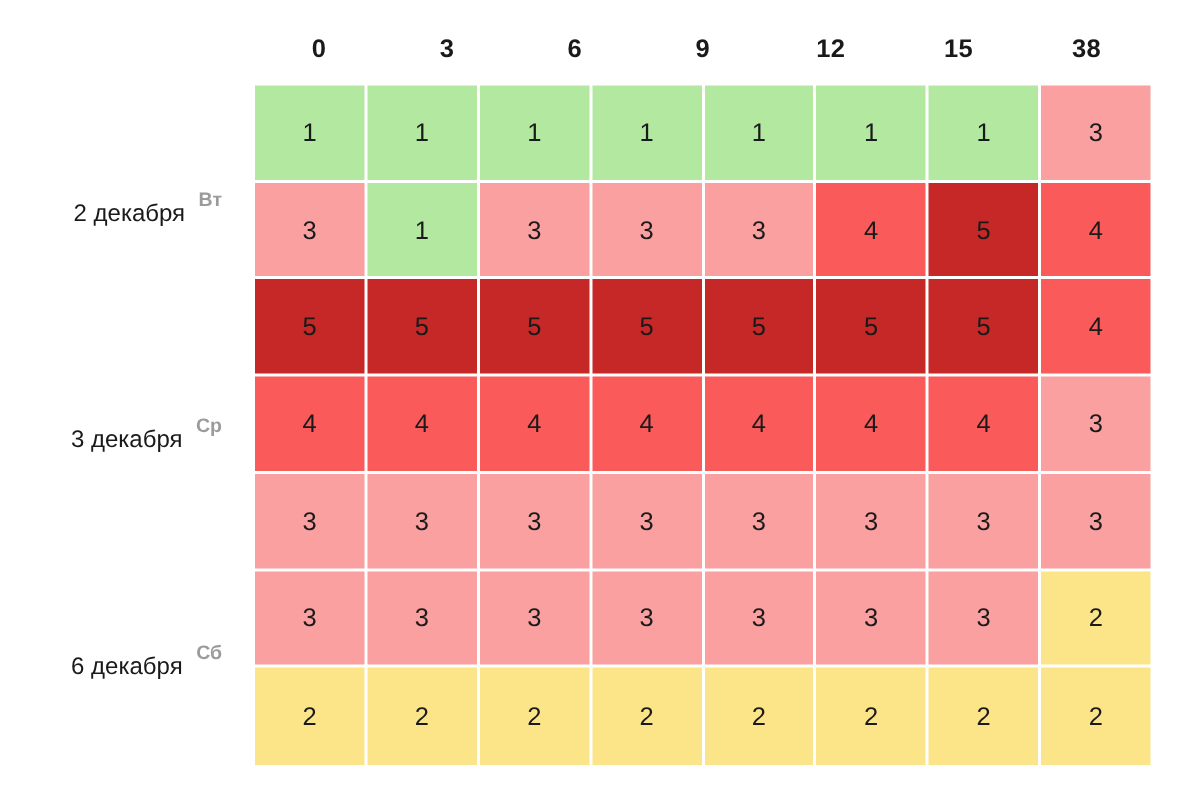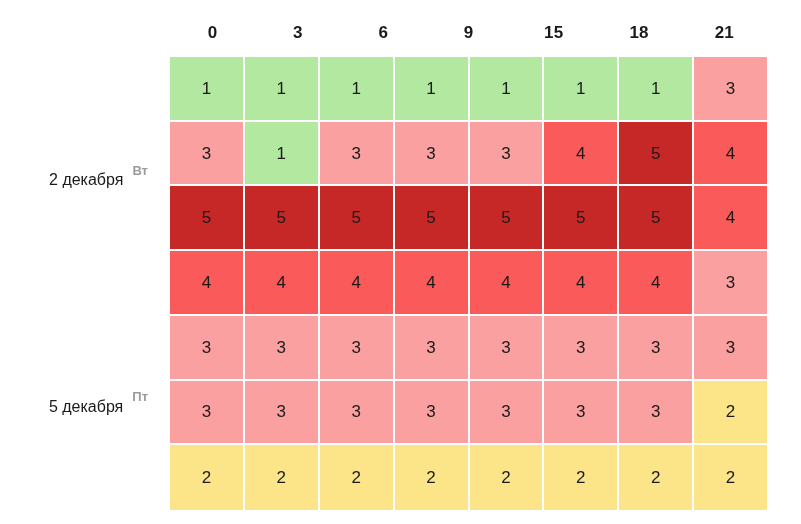--- a/index.html
+++ b/index.html
@@ -106,33 +106,37 @@
 </head>
 <body>
 
 <div id="heatmap-widget">
 
   <div id="column-header-row">
     <div class="col-header">0</div>
     <div class="col-header">3</div>
     <div class="col-header">6</div>
     <div class="col-header">9</div>
+    <div class="col-header">12</div>
     <div class="col-header">15</div>
-    <div class="col-header">18</div>
-    <div class="col-header">21</div>
+    <div class="col-header">38</div>
   </div>
 
   <div id="row-label-column">
     <div class="row-label">
       <span class="row-label-date">2 декабря</span>
       <span class="row-label-weekday">Вт</span>
     </div>
     <div class="row-label">
-      <span class="row-label-date">5 декабря</span>
-      <span class="row-label-weekday">Пт</span>
+      <span class="row-label-date">3 декабря</span>
+      <span class="row-label-weekday">Ср</span>
+    </div>
+    <div class="row-label">
+      <span class="row-label-date">6 декабря</span>
+      <span class="row-label-weekday">Сб</span>
     </div>
   </div>
 
   <div id="heatmap-grid">
       <div class="grid-row">
         <div class="heat-cell" style="background-color: rgb(178, 232, 160);">1</div>
         <div class="heat-cell" style="background-color: rgb(178, 232, 160);">1</div>
         <div class="heat-cell" style="background-color: rgb(178, 232, 160);">1</div>
         <div class="heat-cell" style="background-color: rgb(178, 232, 160);">1</div>
         <div class="heat-cell" style="background-color: rgb(178, 232, 160);">1</div>

